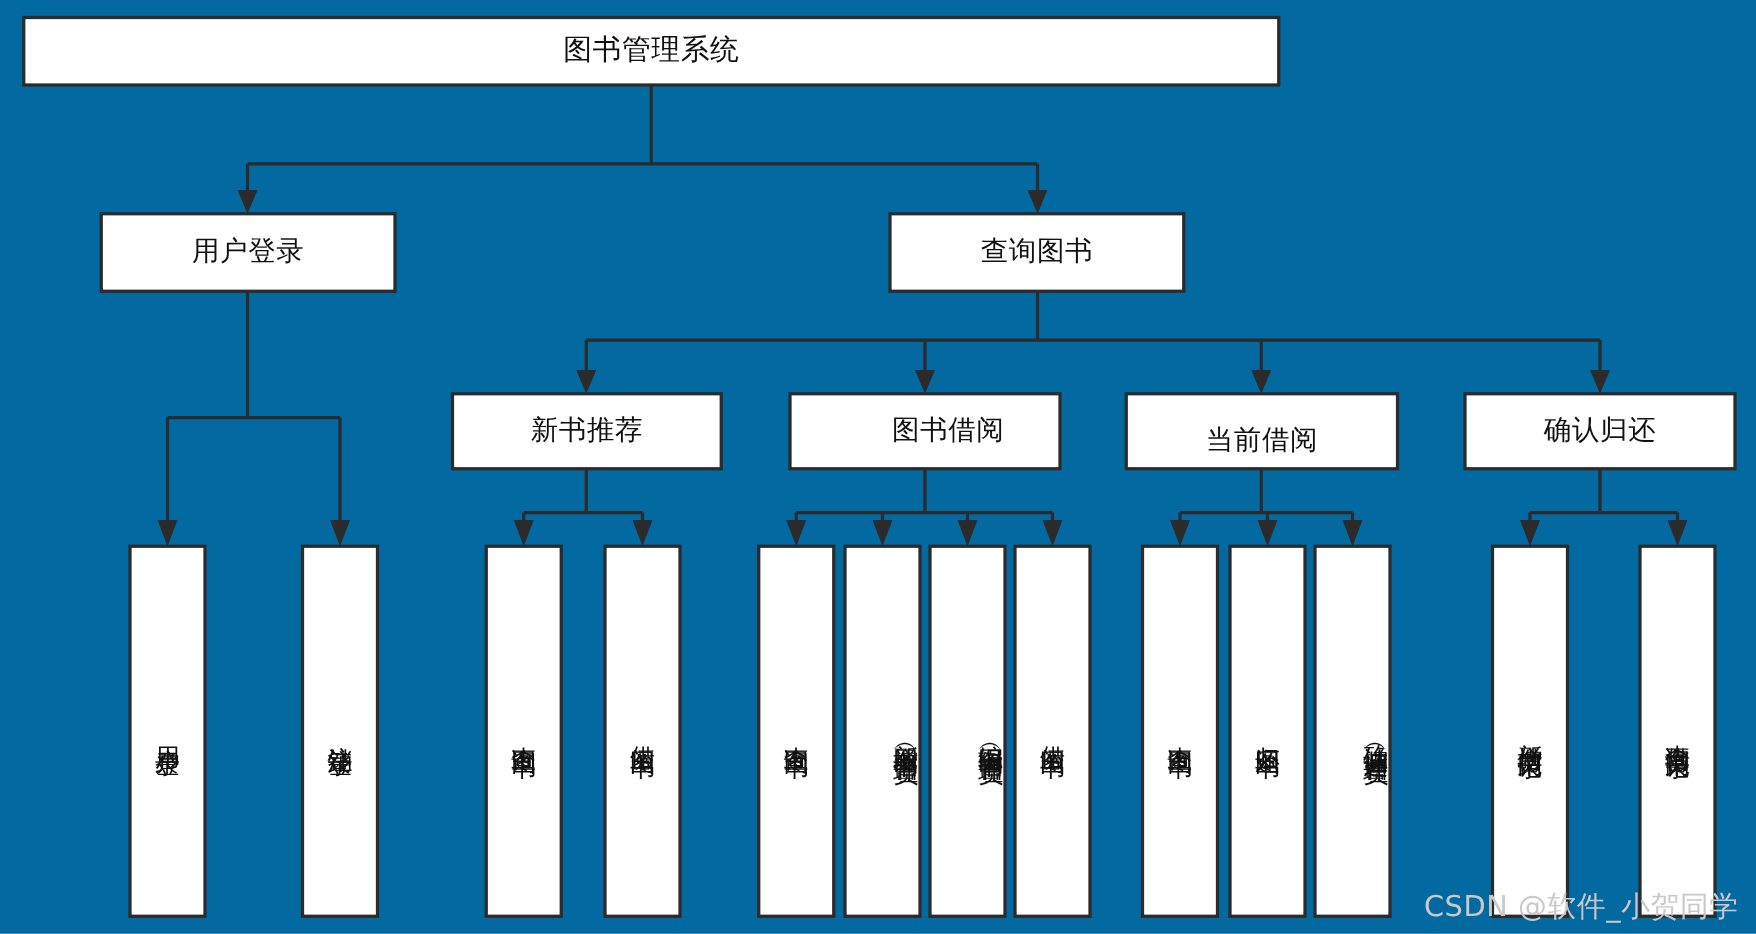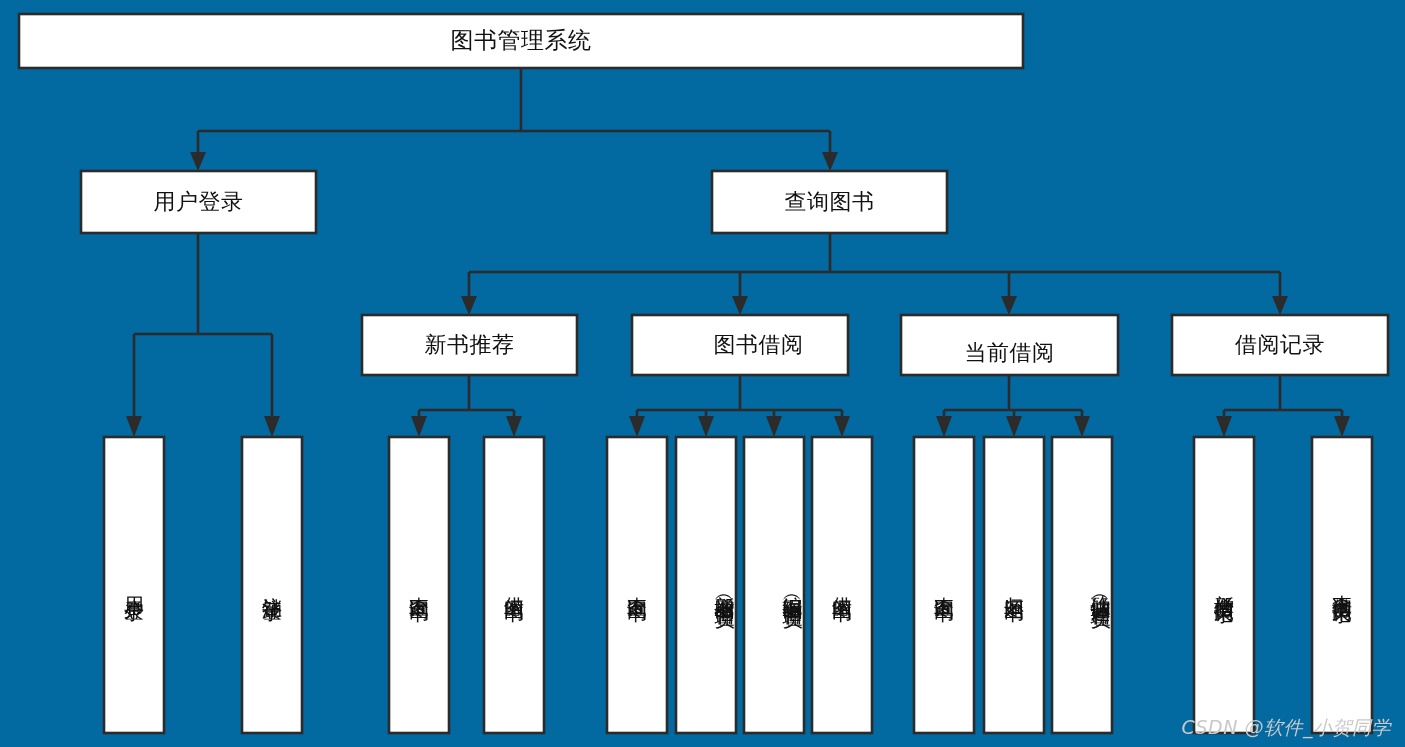--- a/index.html
+++ b/index.html
@@ -64,26 +64,25 @@
     line-height: 1.15;
     white-space: nowrap;
   }
   .node-label.title {
     font-size: 23px;
   }
   .watermark {
     position: absolute;
     right: 14px;
     bottom: 6px;
-    font-size: 19px;
+    font-size: 23px;
     color: #c9c9c9;
     font-family: "DejaVu Sans", "Liberation Sans", sans-serif;
     letter-spacing: 0.5px;
     white-space: nowrap;
-    font-style: italic;
   }
 </style>
 </head>
 <body>
 
 <div id="diagram-root">
 
   <svg class="diagram" viewBox="0 0 1405 747">
 
     <rect class="node-box" x="19" y="14" width="1004" height="54"></rect>
@@ -189,21 +188,21 @@
   </svg>
 
   <div class="node-label horizontal title" style="left:19px; top:14px; width:1004px; height:54px;">图书管理系统</div>
 
   <div class="node-label horizontal" style="left:81px; top:171px; width:235px; height:62px;">用户登录</div>
   <div class="node-label horizontal" style="left:712px; top:171px; width:235px; height:62px;">查询图书</div>
 
   <div class="node-label horizontal" style="left:362px; top:315px; width:215px; height:60px;">新书推荐</div>
   <div class="node-label horizontal" style="left:632px; top:315px; width:253px; height:60px;">图书借阅</div>
   <div class="node-label horizontal" style="left:901px; top:315px; width:217px; height:77px;">当前借阅</div>
-  <div class="node-label horizontal" style="left:1172px; top:315px; width:216px; height:60px;">借阅记录</div>
+  <div class="node-label horizontal" style="left:1172px; top:315px; width:216px; height:60px;">确认归还</div>
 
   <div class="node-label vertical" style="left:104px; top:437px; width:60px; height:296px;">用户登录</div>
   <div class="node-label vertical" style="left:242px; top:437px; width:60px; height:296px;">注销登录</div>
 
   <div class="node-label vertical" style="left:389px; top:437px; width:60px; height:296px;">查询图书</div>
   <div class="node-label vertical" style="left:484px; top:437px; width:60px; height:296px;">借阅图书</div>
 
   <div class="node-label vertical" style="left:607px; top:437px; width:60px; height:296px;">查询图书</div>
   <div class="node-label vertical" style="left:676px; top:437px; width:60px; height:296px; align-items:flex-start; padding-top:8px;">新增图书（管理员）</div>
   <div class="node-label vertical" style="left:744px; top:437px; width:60px; height:296px; align-items:flex-start; padding-top:8px;">编辑图书（管理员）</div>

